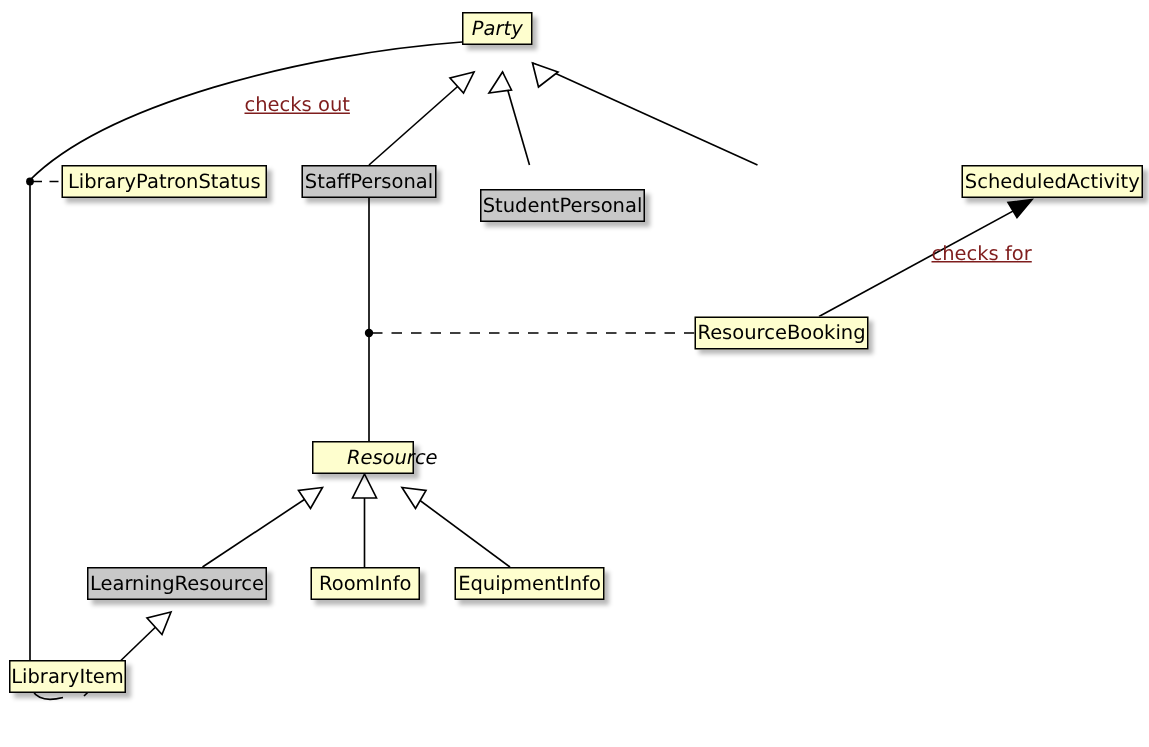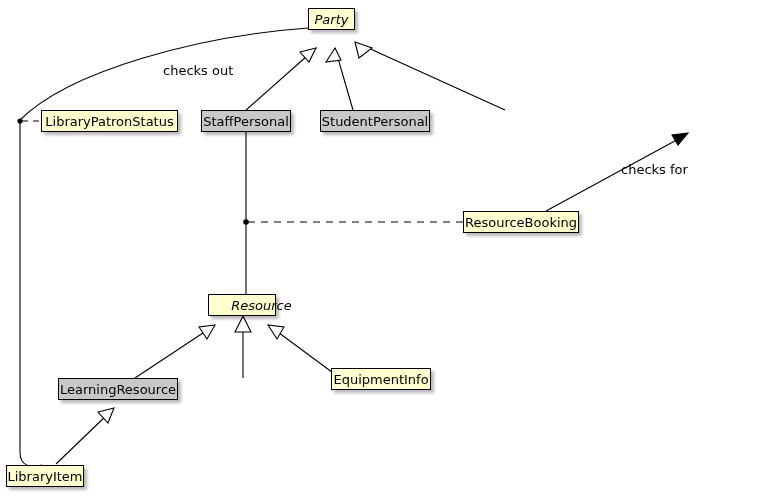--- a/index.html
+++ b/index.html
@@ -41,22 +41,23 @@
     padding: 0 5px;
     height: 22px;
   }
   .uml-class.fill-yellow { background: #FEFECE; }
   .uml-class.fill-gray   { background: #C8C8C8; }
   .uml-class.abstract { font-style: italic; }
   .edge-label {
     position: absolute;
     font-size: 13px;
     line-height: 1;
-    color: #000000;
+    color: #7f1d1d;
     white-space: nowrap;
+    text-decoration: underline;
   }
 </style>
 </head>
 <body>
 
 <div id="diagram-root">
 
   <svg id="edge-layer" viewBox="0 0 766 498" width="766" height="498" xmlns="http://www.w3.org/2000/svg">
 
     <g>
@@ -121,44 +122,50 @@
   </div>
 
   <div class="uml-class fill-yellow" style="left:41px; top:110px; width:137px;">
     <span>LibraryPatronStatus</span>
   </div>
 
   <div class="uml-class fill-gray" style="left:201px; top:110px; width:90px;">
     <span>StaffPersonal</span>
   </div>
 
-  <div class="uml-class fill-gray" style="left:320px; top:110px; width:110px;text-align:center;">
+  <div class="uml-class fill-gray" style="left:320px; top:126px; width:110px;text-align:center;">
     <span>StudentPersonal</span>
   </div>
 
 
+  <div class="uml-class fill-yellow" style="left:641px; top:110px; width:121px;">
+    <span>ScheduledActivity</span>
+  </div>
 
   <div class="uml-class fill-yellow" style="left:463px; top:211px; width:116px;justify-content:center;">
     <span>ResourceBooking</span>
   </div>
 
   <div class="uml-class fill-yellow abstract" style="left:208px; top:294px; width:68px;padding-left:44px;">
     <span>Resource</span>
   </div>
 
   <div class="uml-class fill-gray" style="left:58px; top:378px; width:120px;">
     <span>LearningResource</span>
   </div>
 
+  <div class="uml-class fill-yellow" style="left:207px; top:378px; width:73px;">
+    <span>RoomInfo</span>
+  </div>
 
-  <div class="uml-class fill-yellow" style="left:303px; top:368px; width:100px;margin-left:28px;">
+  <div class="uml-class fill-yellow" style="left:303px; top:378px; width:100px;">
     <span>EquipmentInfo</span>
   </div>
 
-  <div class="uml-class fill-yellow" style="left:6px; top:440px; width:78px;margin-top:25px;">
+  <div class="uml-class fill-yellow" style="left:6px; top:440px; width:78px;">
     <span>LibraryItem</span>
   </div>
 
   <div class="edge-label" style="left:163px; top:64px;">checks out</div>
 
   <div class="edge-label" style="left:621px; top:163px;">checks for</div>
 
 </div>
 
 </body></html>

